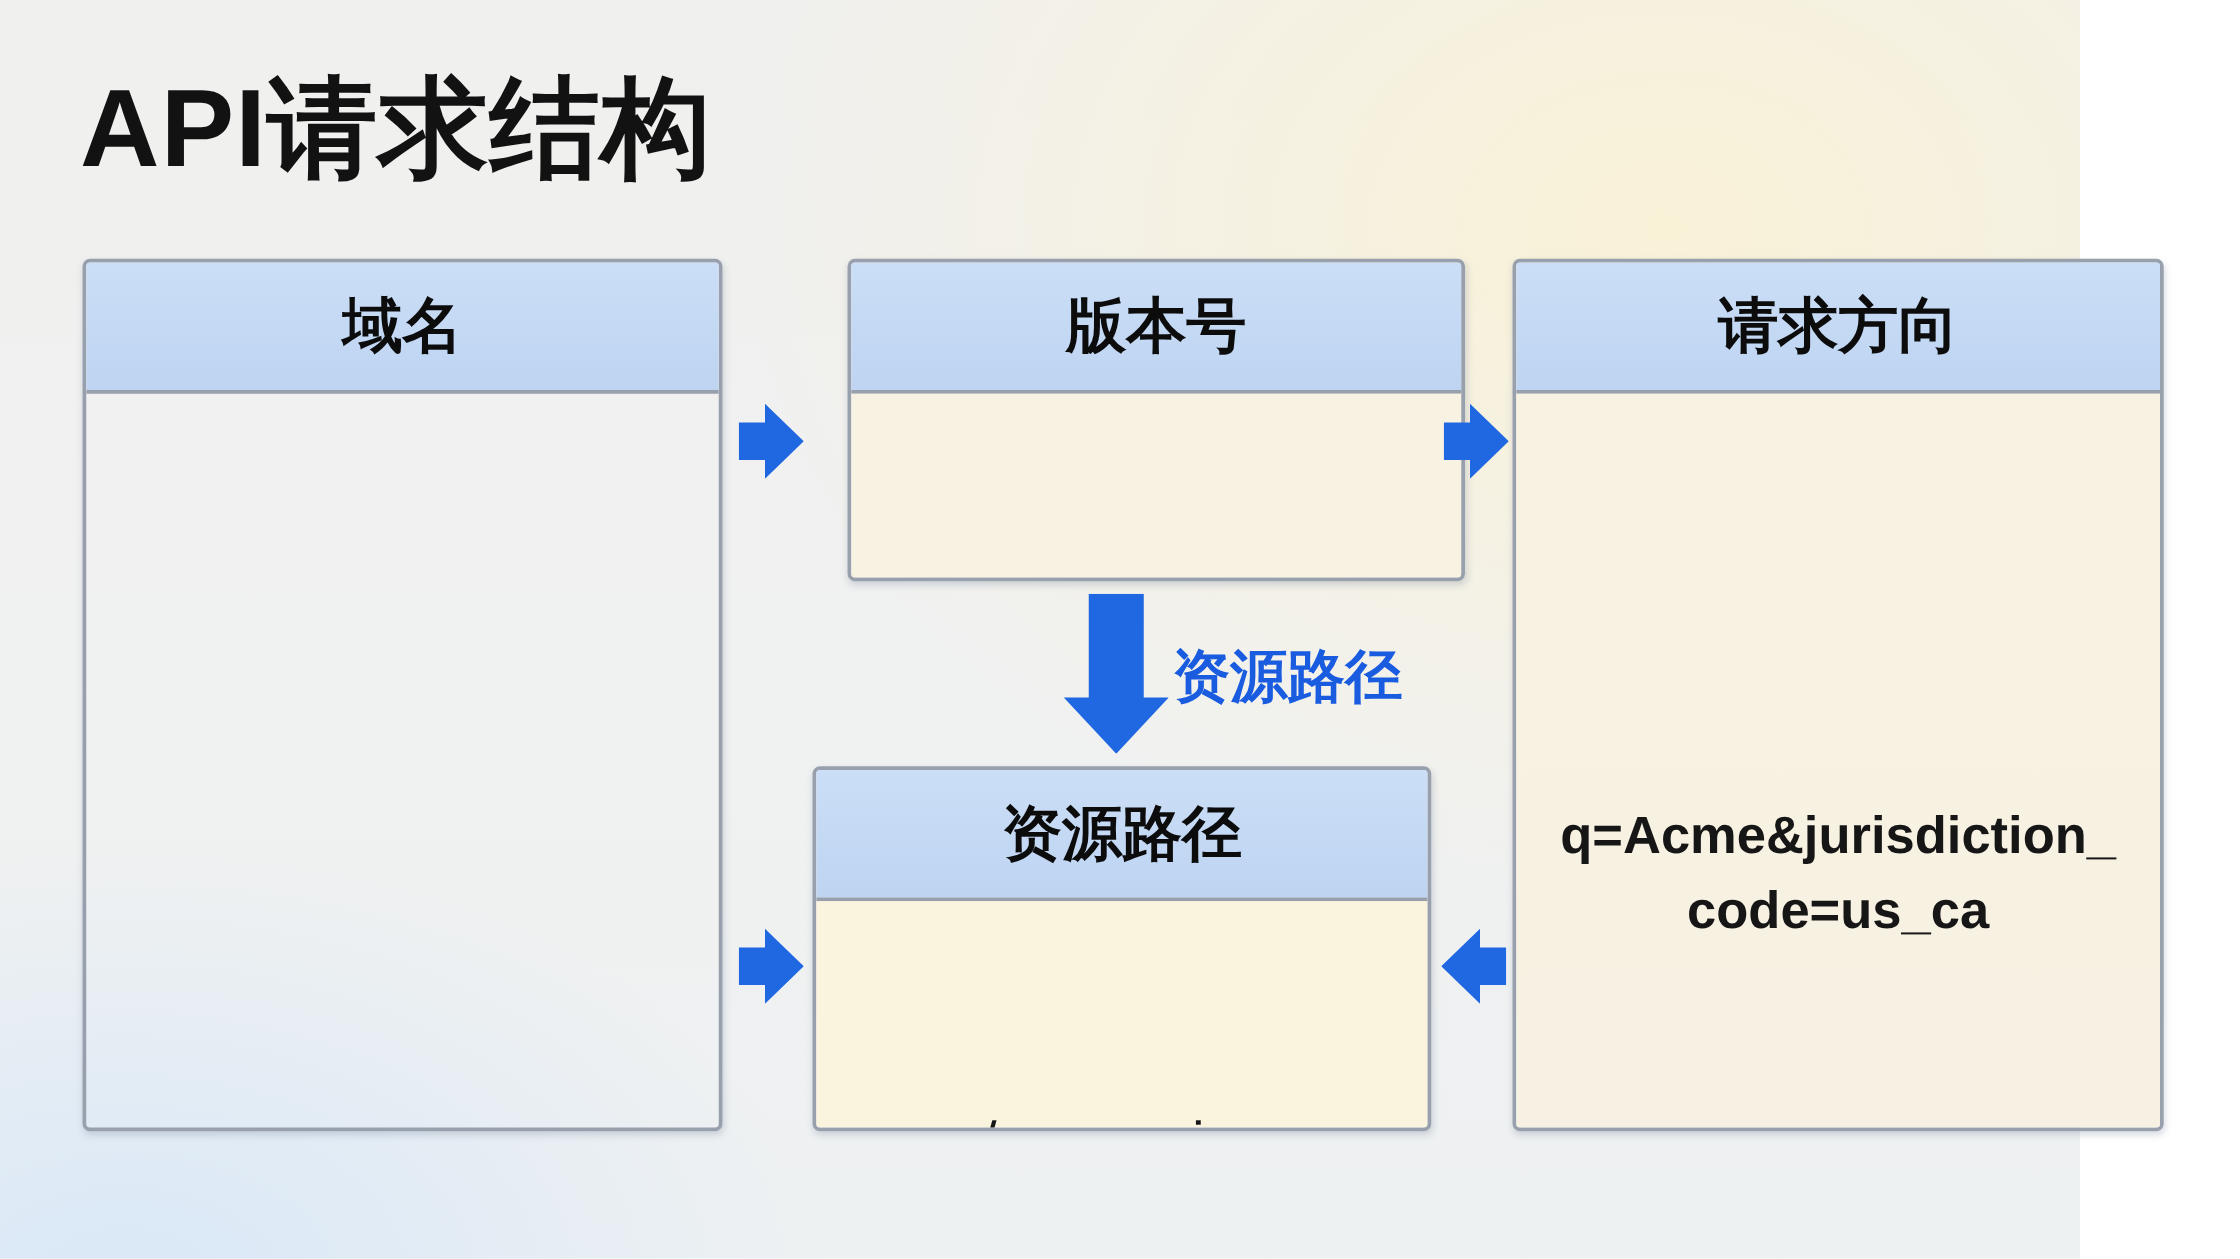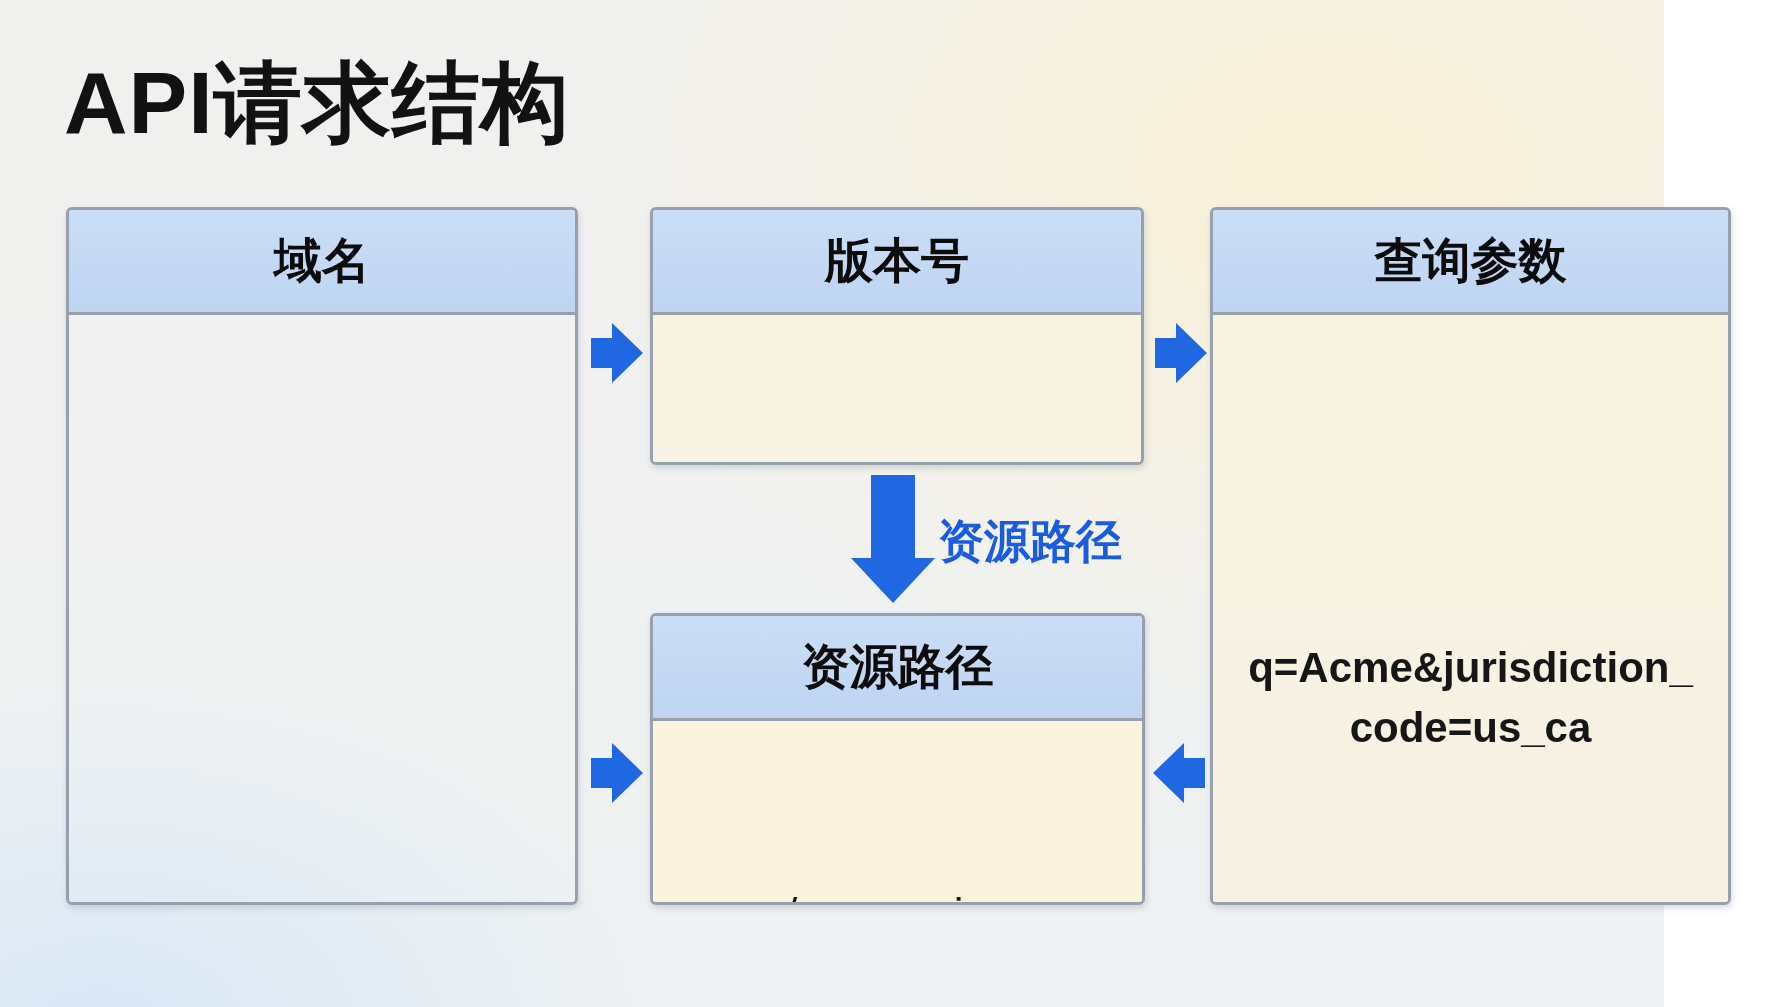--- a/index.html
+++ b/index.html
@@ -48,21 +48,21 @@
     text-align: center;
     font-size: 42px; color: #161616;
     line-height: 52px;
     white-space: pre-line;
   }
   
   .box-domain   { left: 66px;   top: 207px; width: 512px; height: 698px; }
   .box-domain   .box-body { background: linear-gradient(180deg, #f1f2f4 0%, #e9eef5 100%); }
   .box-domain   .box-value { top: 330px; }
 
-  .box-version  { left: 650px;  top: 207px; width: 494px; height: 258px; }
+  .box-version  { left: 678px;  top: 207px; width: 494px; height: 258px; }
   .box-version  .box-body { background: var(--body-cream); }
 
   .box-query    { left: 1210px; top: 207px; width: 521px; height: 698px; }
   .box-query    .box-body { background: linear-gradient(180deg, #f8f2e2 0%, #f6f1e2 100%); font-weight: bold; }
   .box-query    .box-value { top: 323px; line-height: 60px; }
 
   .box-resource { left: 650px;  top: 613px; width: 495px; height: 292px; }
   .box-resource .box-body { background: #faf3dd; }
   .box-resource .box-value { top: 166px; font-size: 44px; line-height: 54px; }
 
@@ -98,21 +98,21 @@
     <header class="box-header">
       <span>版本号</span>
     </header>
     <div class="box-body">
       
     </div>
   </section>
 
   <section class="box box-query">
     <header class="box-header">
-      <span>查询参数</span>
+      <span>请求方向</span>
     </header>
     <div class="box-body">
       <div class="box-value">q=Acme&amp;jurisdiction_
 code=us_ca</div>
     </div>
   </section>
 
   <section class="box box-resource">
     <header class="box-header">
       <span>资源路径</span>

